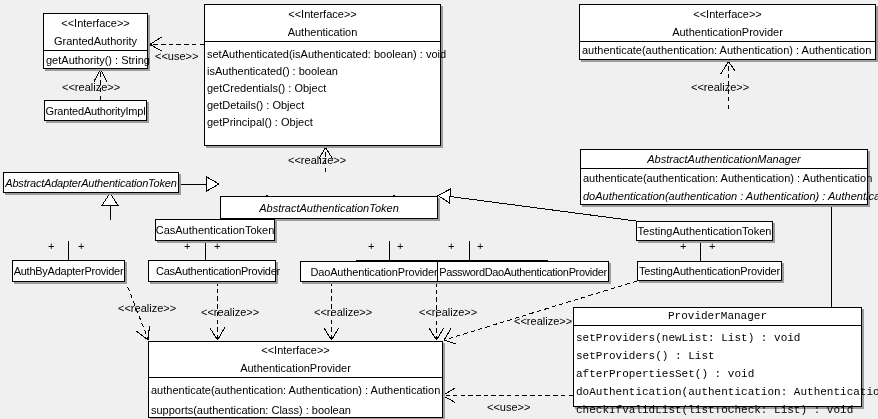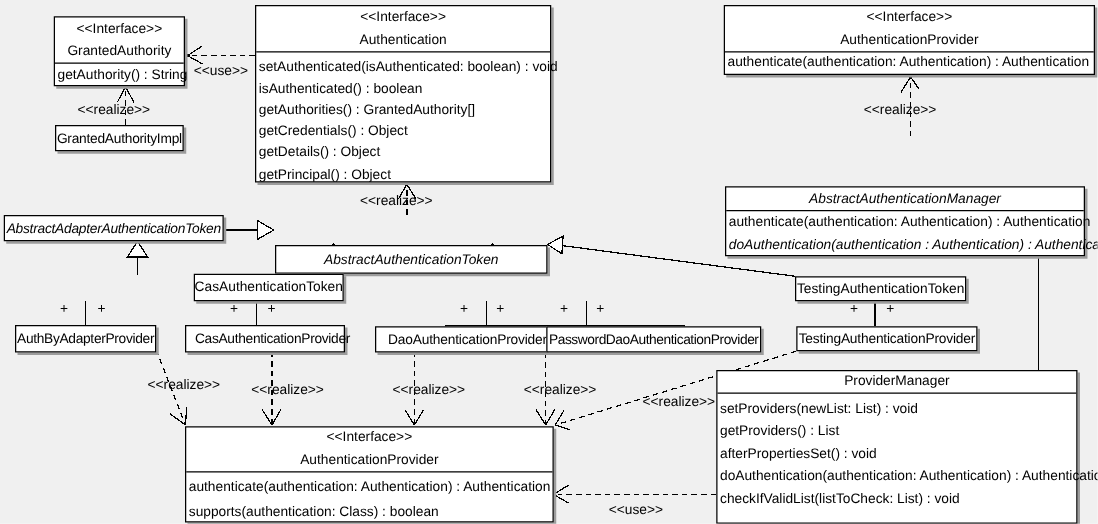--- a/index.html
+++ b/index.html
@@ -103,21 +103,20 @@
       <div class="nm" style="letter-spacing:-0.2px">GrantedAuthorityImpl</div>
     </div>
 
 <div class="box" style="left:204px;top:4px;width:237px;height:142px;">
  <div class="hdr" style="height:36px;">
         <div class="hl">&lt;&lt;Interface&gt;&gt;</div>
         <div class="hl">Authentication</div>
       </div>
  <div class="row" style="line-height:17.2px;margin-top:3.5px;">setAuthenticated(isAuthenticated: boolean) : void</div>
  <div class="row" style="line-height:17.2px;">isAuthenticated() : boolean</div>
- <div class="row" style="line-height:17.2px;">getAuthorities() : GrantedAuthority[]</div>
  <div class="row" style="line-height:17.2px;">getCredentials() : Object</div>
  <div class="row" style="line-height:17.2px;">getDetails() : Object</div>
  <div class="row" style="line-height:17.2px;">getPrincipal() : Object</div>
 </div>
 
 <div class="box" style="left:579px;top:4px;width:297px;height:56px;">
  <div class="hdr" style="height:36px;">
         <div class="hl">&lt;&lt;Interface&gt;&gt;</div>
         <div class="hl">AuthenticationProvider</div>
       </div>
@@ -173,21 +172,21 @@
 
 <div class="box" style="left:148px;top:341px;width:295px;height:77px;">
  <div class="hdr" style="height:35px;">
         <div class="hl" style="line-height:17.5px;">&lt;&lt;Interface&gt;&gt;</div>
         <div class="hl" style="line-height:17.5px;">AuthenticationProvider</div>
       </div>
  <div class="row" style="line-height:20px;margin-top:1.5px;">authenticate(authentication: Authentication) : Authentication</div>
  <div class="row" style="line-height:20px;">supports(authentication: Class) : boolean</div>
 </div>
 
-<div class="box" style="left:573px;top:296px;width:289px;height:123px;overflow:visible;">
+<div class="box" style="left:573px;top:307px;width:289px;height:100px;overflow:visible;font-family:Liberation Mono, monospace;">
  <div class="hdr" style="height:17px;line-height:17px;">ProviderManager</div>
  <div class="row" style="line-height:17.9px;margin-top:4px;">setProviders(newList: List) : void</div>
- <div class="row" style="line-height:17.9px;">getProviders() : List</div>
+ <div class="row" style="line-height:17.9px;">setProviders() : List</div>
  <div class="row" style="line-height:17.9px;">afterPropertiesSet() : void</div>
  <div class="row" style="line-height:17.9px;">doAuthentication(authentication: Authentication) : Authentication</div>
  <div class="row" style="line-height:17.9px;">checkIfValidList(listToCheck: List) : void</div>
 </div>
 </div>
 
 </body></html>

